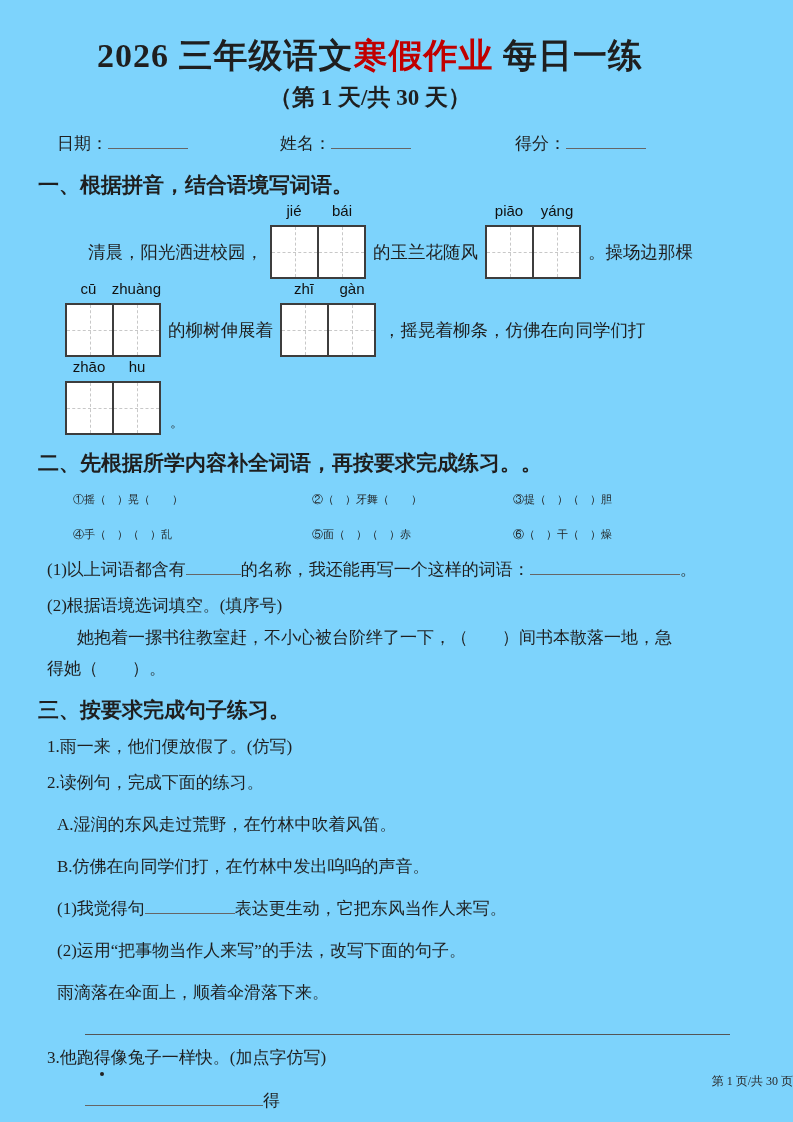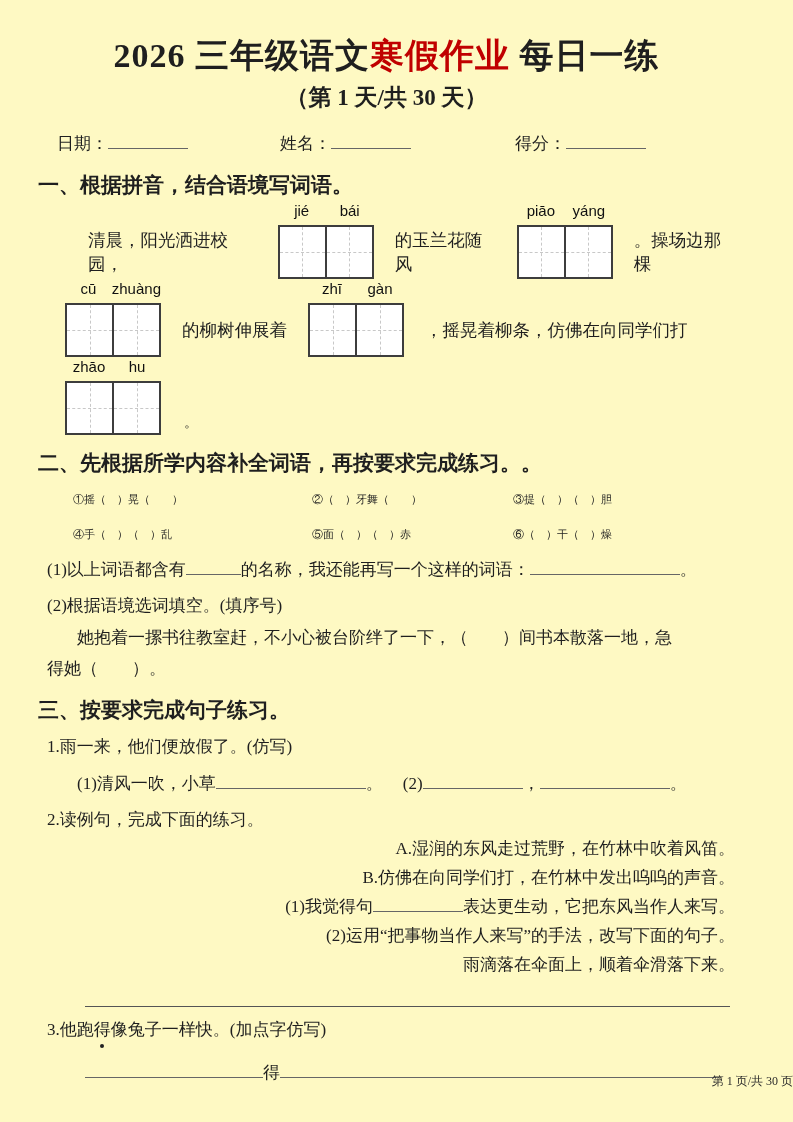--- a/index.html
+++ b/index.html
@@ -1,22 +1,22 @@
 <!DOCTYPE html>
 <html><head>
 <meta charset="utf-8">
 <style>
   html,body { margin:0; padding:0; background:#fff; }
   .page {
     position:relative;
     width:793px; height:1122px;
     margin:0 auto;
-    background:#fef9c3;
+    background:#7dd3fc;
     box-sizing:border-box;
-    padding:34px 58px 0 38px;
+    padding:34px 91px 0 38px;
     overflow:hidden;
     font-family:"Liberation Serif","DejaVu Serif",serif;
     color:#1f1f1f;
     font-size:17px;
   }
   .title {
     text-align:center;
     font-size:34px;
     font-weight:bold;
     letter-spacing:1px;
@@ -57,21 +57,21 @@
     display:flex;
     align-items:center;
     margin-top:24px;
     font-size:17.5px;
   }
   .boxrow.first { margin-top:26px; }
   .indent1 { padding-left:50px; }
   .bg {
     position:relative;
     display:inline-block;
-    margin:0 21px;
+    margin:0 7px;
   }
   .bg.atstart { margin-left:27px; }
   .pin {
     position:absolute;
     top:-23px; left:0;
     width:100%;
     display:flex;
     font-family:"Liberation Sans","DejaVu Sans",sans-serif;
     font-size:15px;
     color:#111;
@@ -109,21 +109,21 @@
   .wc1 { width:239px; }
   .wc2 { width:201px; }
   .qline { margin-top:9px; padding-left:9px; line-height:27px; }
   .qline .blank.b55 { width:55px; }
   .qline .blank.b150 { width:150px; }
   .para1 { margin-top:6px; padding-left:39px; line-height:26px; }
   .para2 { margin-top:5px; padding-left:9px; line-height:26px; }
   
   .item { margin-top:10px; padding-left:9px; line-height:26px; }
   .subitem { margin-top:10px; padding-left:39px; line-height:27px; }
-  .abitem { margin-top:3px; padding-left:19px; line-height:26px;text-align:right; }
+  .abitem { margin-top:16px; padding-left:19px; line-height:26px; }
   .b150 { width:150px; }
   .b100 { width:100px; }
   .b130 { width:130px; }
   .b90 { width:90px; }
   .gap20 { display:inline-block; width:20px; }
   .ansline {
     margin-top:26px;
     margin-left:47px;
     width:645px;
     border-bottom:1.5px solid #555;
@@ -246,21 +246,20 @@
   <div class="qline"><span>(1)以上词语都含有</span><span class="blank b55"></span><span>的名称，我还能再写一个这样的词语：</span><span class="blank b150"></span><span>。</span></div>
 
   <div class="qline">(2)根据语境选词填空。(填序号)</div>
   <div class="para1">她抱着一摞书往教室赶，不小心被台阶绊了一下，（　　）间书本散落一地，急</div>
   <div class="para2">得她（　　）。</div>
 
   <div class="heading">三、按要求完成句子练习。</div>
 
   <div class="item">1.雨一来，他们便放假了。(仿写)</div>
 
-  <div class="subitem"><span>(1)清风一吹，小草</span><span class="blank b150"></span><span>。</span><span class="gap20"></span><span>(2)</span><span class="blank b100"></span><span>，</span><span class="blank b130"></span><span>。</span></div>
 
   <div class="item">2.读例句，完成下面的练习。</div>
   <div class="abitem">A.湿润的东风走过荒野，在竹林中吹着风笛。</div>
   <div class="abitem">B.仿佛在向同学们打，在竹林中发出呜呜的声音。</div>
 
   <div class="abitem"><span>(1)我觉得句</span><span class="blank b90"></span><span>表达更生动，它把东风当作人来写。</span></div>
 
   <div class="abitem">(2)运用“把事物当作人来写”的手法，改写下面的句子。</div>
   <div class="abitem">雨滴落在伞面上，顺着伞滑落下来。</div>
 

